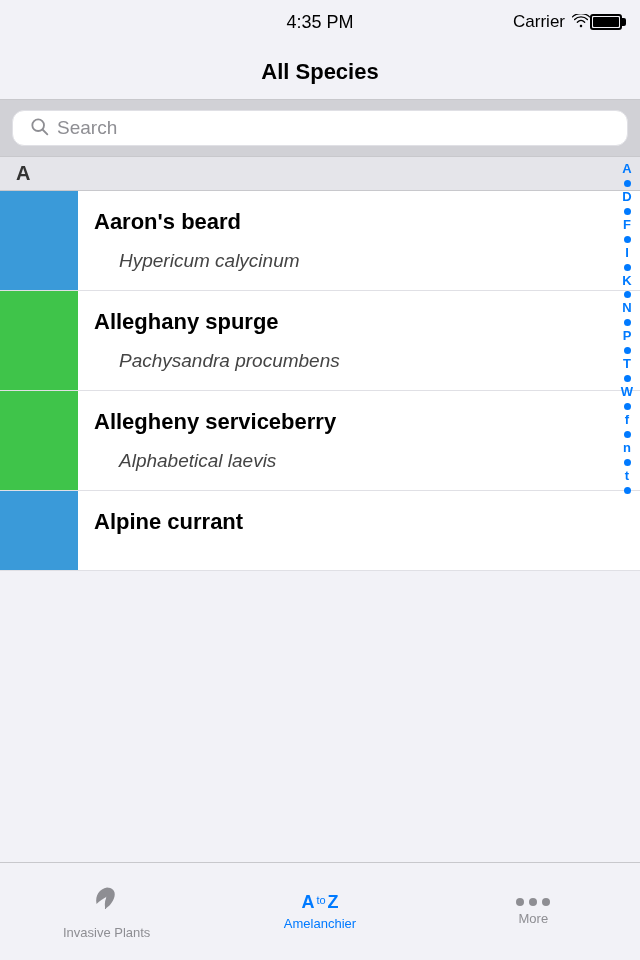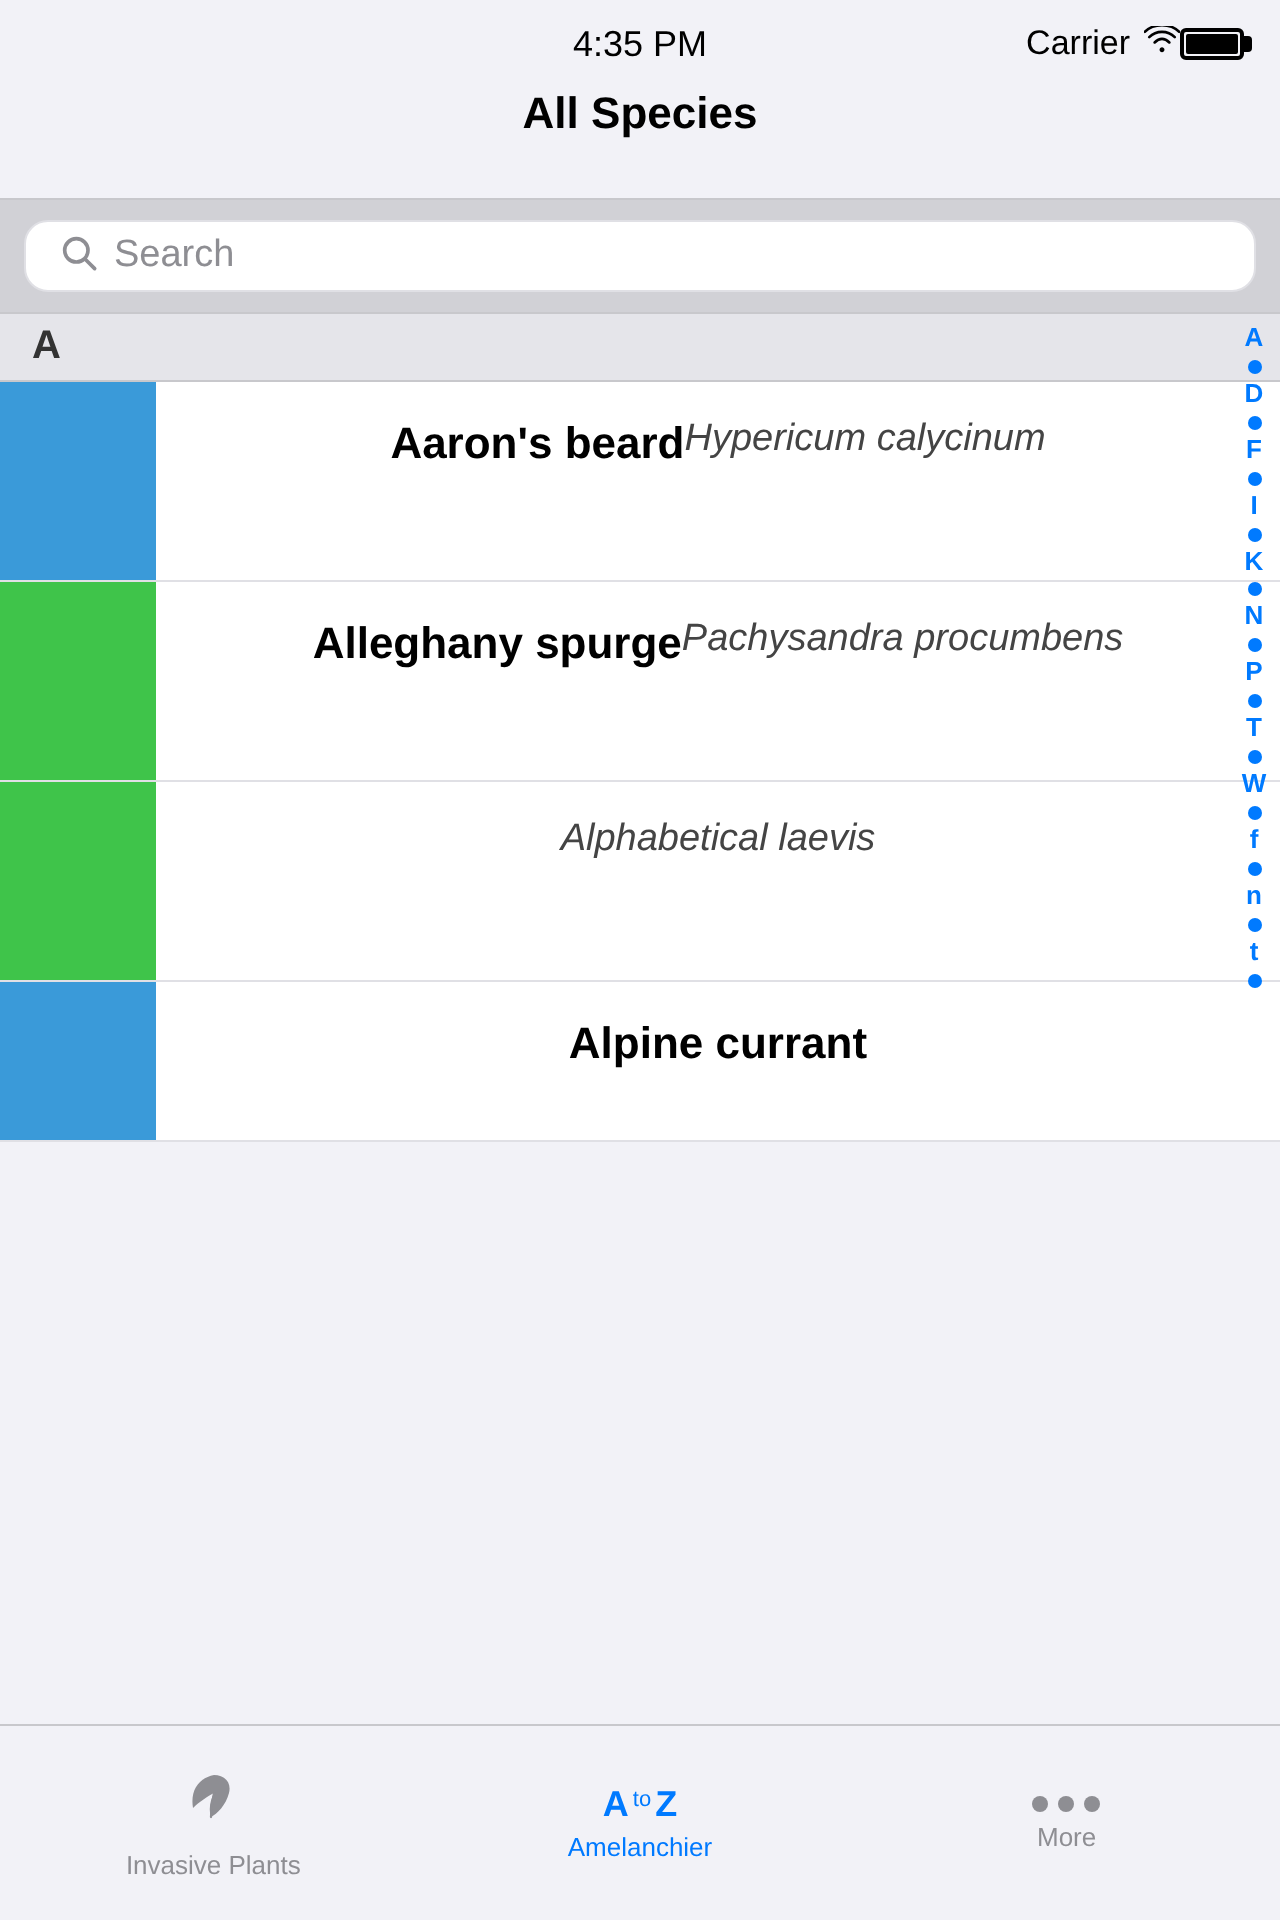--- a/index.html
+++ b/index.html
@@ -44,21 +44,21 @@
       width: calc(100% - 2px); background: #000; border-radius: 1px;
     }
 
     
     #nav-bar {
       width: 640px;
       height: 56px;
       background: #f2f2f7;
       border-bottom: 1px solid #c8c8cc;
       display: flex;
-      align-items: flex-start;
+      align-items: center;
       justify-content: center;
     }
     #nav-title {
       font-size: 22px;
       font-weight: 700;
       color: #000;
     }
 
     
     #search-container {
@@ -106,33 +106,34 @@
       min-height: 100px;
     }
     .list-item-color {
       width: 78px;
       flex-shrink: 0;
     }
     .list-item-text {
       flex: 1;
       padding: 18px 16px;
       display: flex;
-      flex-direction: row;
-      justify-content: center;
+      flex-direction: column;
+      justify-content: space-between;
     }
     .item-common-name {
       font-size: 22px;
       font-weight: 600;
       color: #000;
       margin-bottom: 4px;
     }
     .item-scientific-name {
       font-size: 19px;
       font-style: italic;
       color: #444;
+      margin-left: 25px;
     }
 
     
     #alpha-index {
       position: absolute;
       right: 0;
       top: 0;
       width: 26px;
       display: flex;
       flex-direction: column;
@@ -264,20 +265,21 @@
       <div class="list-item-color" style="background:#3fc44a;"></div>
       <div class="list-item-text">
         <div class="item-common-name">Alleghany spurge</div>
         <div class="item-scientific-name">Pachysandra procumbens</div>
       </div>
     </div>
 
     <div class="list-item">
       <div class="list-item-color" style="background:#3fc44a;"></div>
       <div class="list-item-text">
+        <div class="item-common-name">Allegheny serviceberry</div>
         <div class="item-scientific-name">Alphabetical laevis</div>
       </div>
     </div>
 
     <div class="list-item list-item-partial">
       <div class="list-item-color" style="background:#3a9ad9;"></div>
       <div class="list-item-text">
         <div class="item-common-name">Alpine currant</div>
       </div>
     </div>

